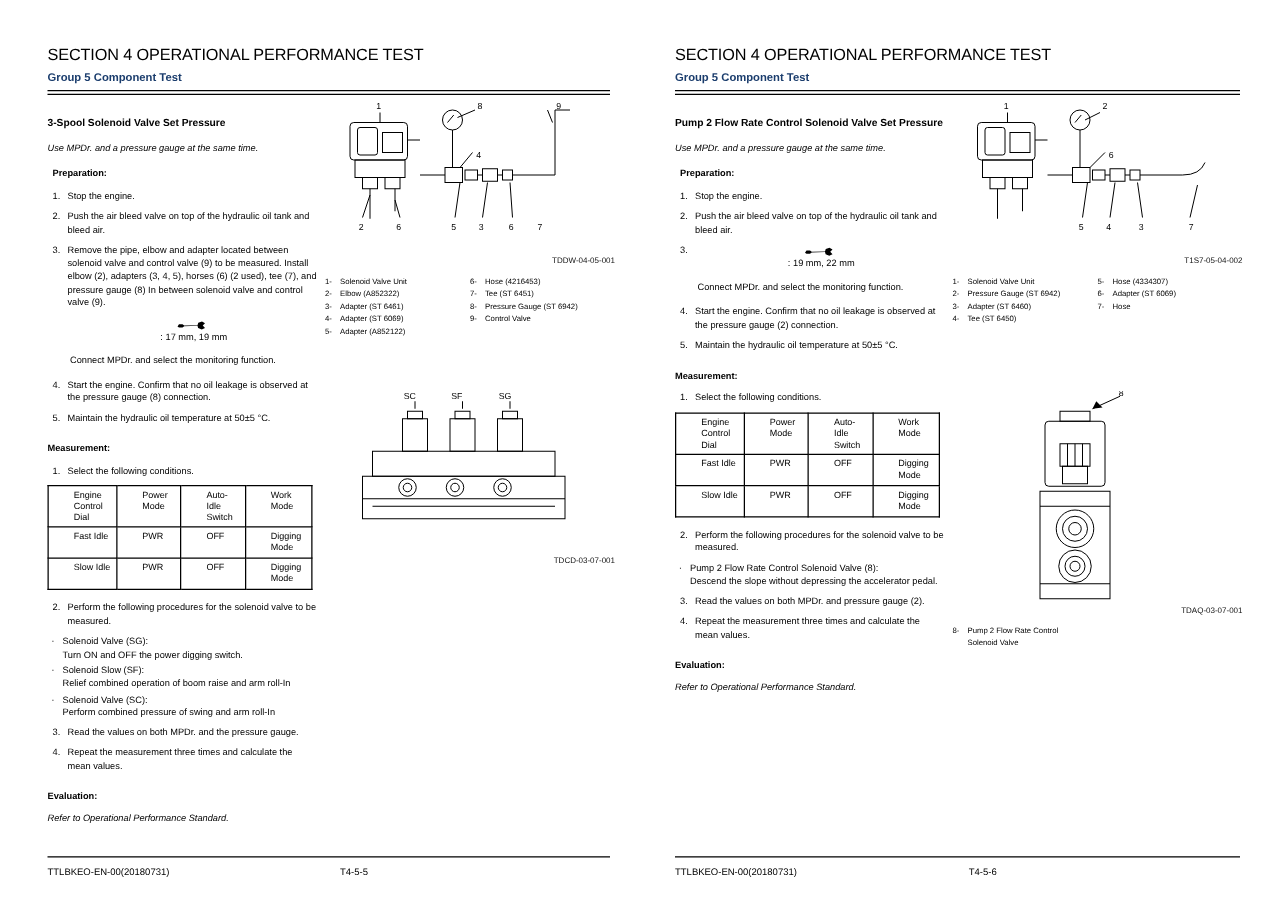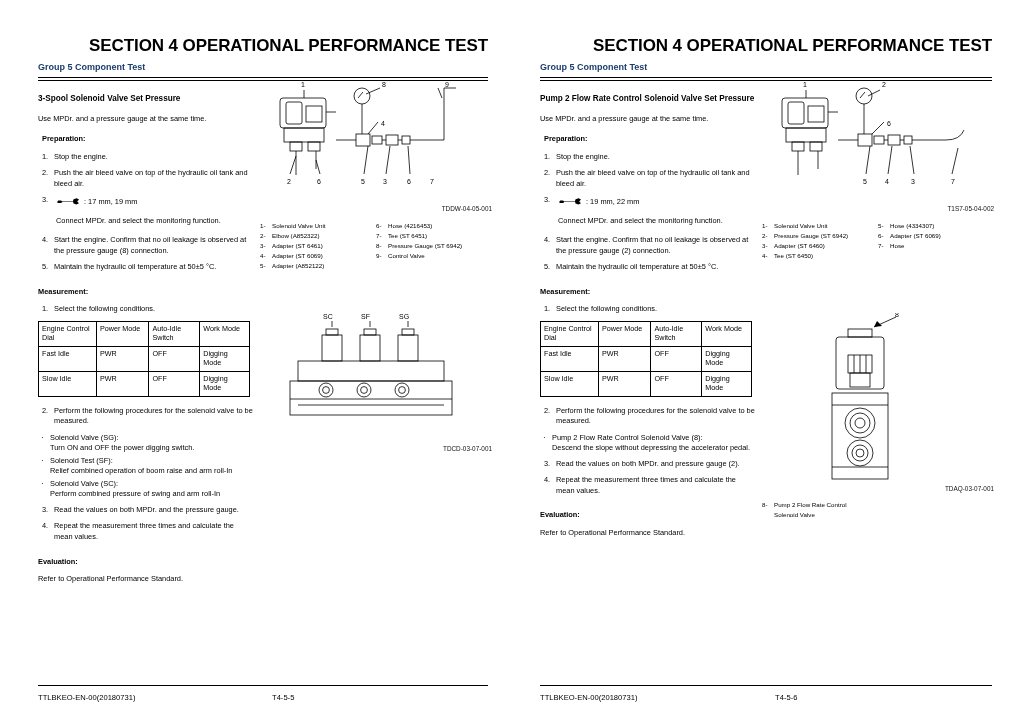--- a/index.html
+++ b/index.html
@@ -28,23 +28,23 @@
   .page-right { padding: 0; }
 
   
   .hdr {
     position: absolute;
     left: 38px; right: 22px;
     top: 36px;
   }
   .page-right .hdr { left: 30px; right: 28px; }
   .hdr-title {
-    text-align: right;
-    font-size: 17px;
-    font-weight: bold;
+    text-align: left;
+    font-size: 13px;
+    font-weight: normal;
     letter-spacing: -0.1px;
     color: #000;
   }
   .hdr-sub {
     text-align: left;
     font-size: 9px;
     font-weight: bold;
     color: #1b3d6d;
     margin-top: 6px;
   }
@@ -100,21 +100,21 @@
     top: 0; left: 222px;
     width: 232px;
   }
 
   h2.sec {
     font-size: 8.2px;
     font-weight: bold;
     margin: 0 0 9px 0;
     line-height: 1.3;
   }
-  p.plain { margin: 0 0 10px 0; }
+  p.plain { margin: 0 0 10px 0; font-style: italic; }
   .sub { font-weight: bold; margin: 0 0 7px 4px; }
   .sub2 { font-weight: bold; margin: 14px 0 7px 0px; }
 
   ol.steps {
     margin: 0; padding: 0;
     list-style: none;
   }
   ol.steps > li {
     position: relative;
     padding-left: 16px;
@@ -131,35 +131,37 @@
     padding-left: 12px;
     margin-bottom: 2px;
   }
   ul.bul > li .dot {
     position: absolute;
     left: 3px; top: -1px;
     font-size: 8px;
   }
   .tool-line {
     display: flex;
+    align-items: center;
     margin: 8px 0 8px 18px;
+    flex-direction: column;
   }
   .wrench { margin-right: 4px; }
   .conn { margin: 8px 0 9px 18px; }
 
   
   table.cond {
     border-collapse: collapse;
     width: 212px;
     margin: 6px 0 9px 0;
     font-size: 7.2px;
   }
   table.cond td, table.cond th {
     border: 0.8px solid #000;
-    padding: 2px 3px 3px 3px;
+    padding: 2px 3px 3px 20px;
     vertical-align: top;
     text-align: left;
     font-weight: normal;
     line-height: 1.25;
   }
   table.cond tr.hrow td { height: 19px; }
   table.cond tr.drow td { height: 19px; margin-top: 16px; }
   .c1 { width: 56px; }
   .c2 { width: 50px; }
   .c3 { width: 48px; }
@@ -214,20 +216,21 @@
           <li>
             <span class="num">1.</span>
             <span>Stop the engine.</span>
           </li>
           <li>
             <span class="num">2.</span>
             <span>Push the air bleed valve on top of the hydraulic oil tank and bleed air.</span>
           </li>
           <li>
             <span class="num">3.</span>
+            <span>Remove the pipe, elbow and adapter located between solenoid valve and control valve (9) to be measured. Install elbow (2), adapters (3, 4, 5), horses (6) (2 used), tee (7), and pressure gauge (8) In between solenoid valve and control valve (9).</span>
           </li>
         </ol>
 
         <div class="tool-line">
           <span class="wrench">
             <svg width="24" height="9" viewBox="0 0 24 9">
               <path d="M1 5.2 L2.2 3.4 L5 3.4 L6.4 4.4 L17 4.1 L17.6 2.2 L20.6 1.2 L23 2.6 L21.2 4.4 L23 6.3 L20.4 7.6 L17.5 6.4 L17 4.6 L6.4 4.9 L5 6 L2.2 6 Z" fill="#000"></path>
             </svg>
           </span>
           <span>: 17 mm, 19 mm</span>
@@ -286,21 +289,21 @@
         </ol>
 
         <ul class="bul">
           <li>
             <span class="dot">·</span>
             <span>Solenoid Valve (SG):</span><br>
             <span>Turn ON and OFF the power digging switch.</span>
           </li>
           <li>
             <span class="dot">·</span>
-            <span>Solenoid Test (SF):</span><br>
+            <span>Solenoid Slow (SF):</span><br>
             <span>Relief combined operation of boom raise and arm roll-In</span>
           </li>
           <li>
             <span class="dot">·</span>
             <span>Solenoid Valve (SC):</span><br>
             <span>Perform combined pressure of swing and arm roll-In</span>
           </li>
         </ul>
 
         <ol class="steps">

